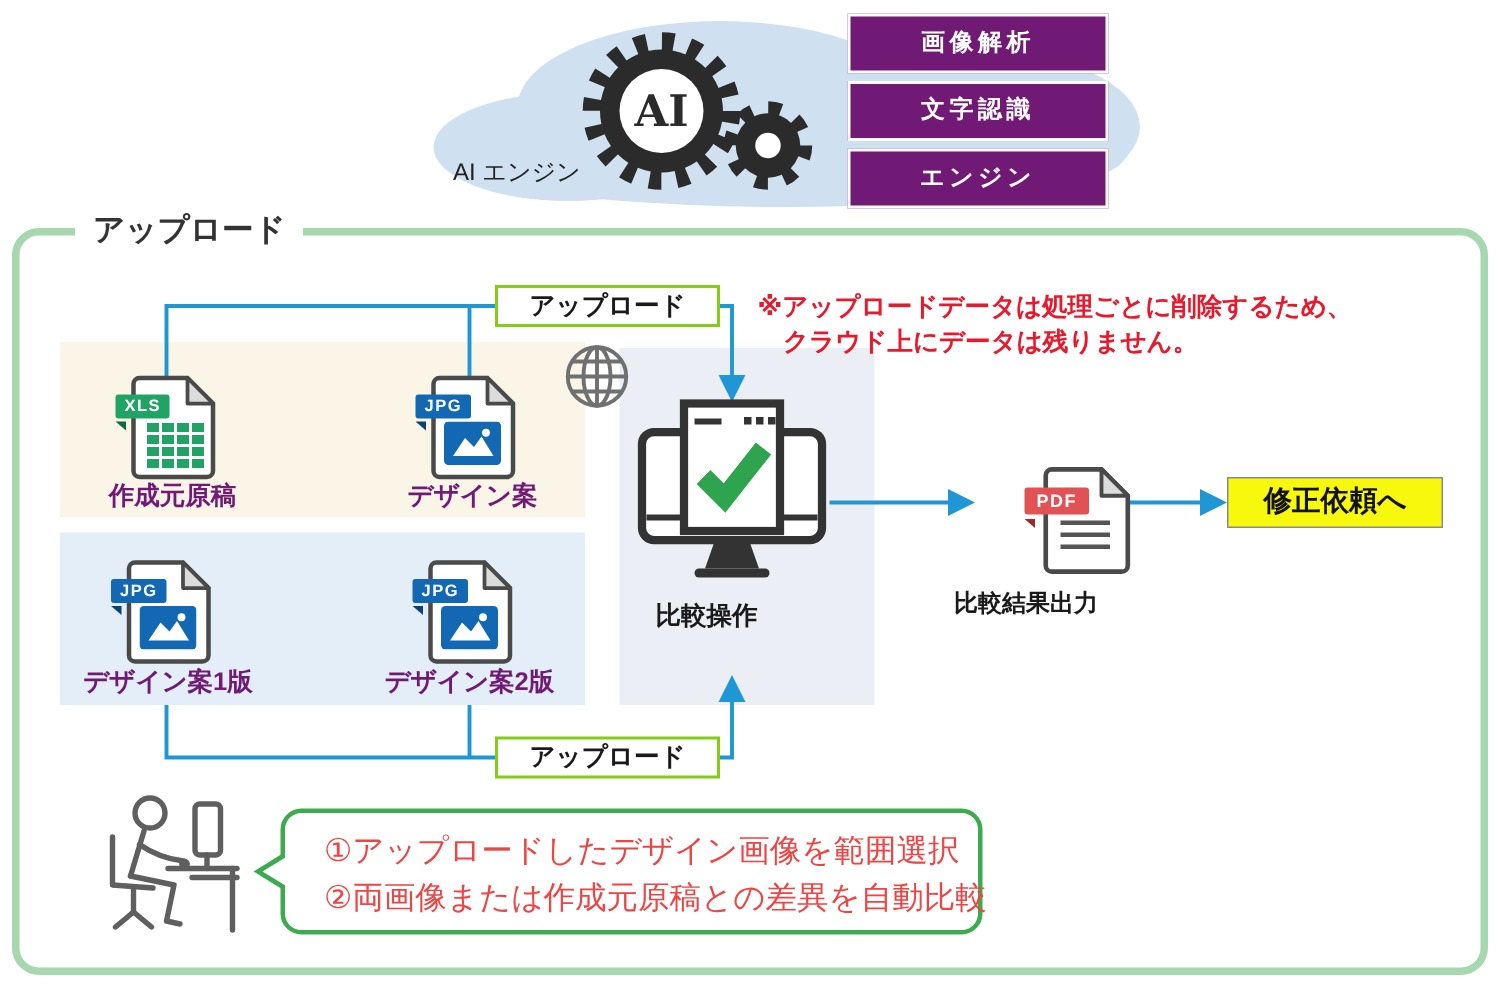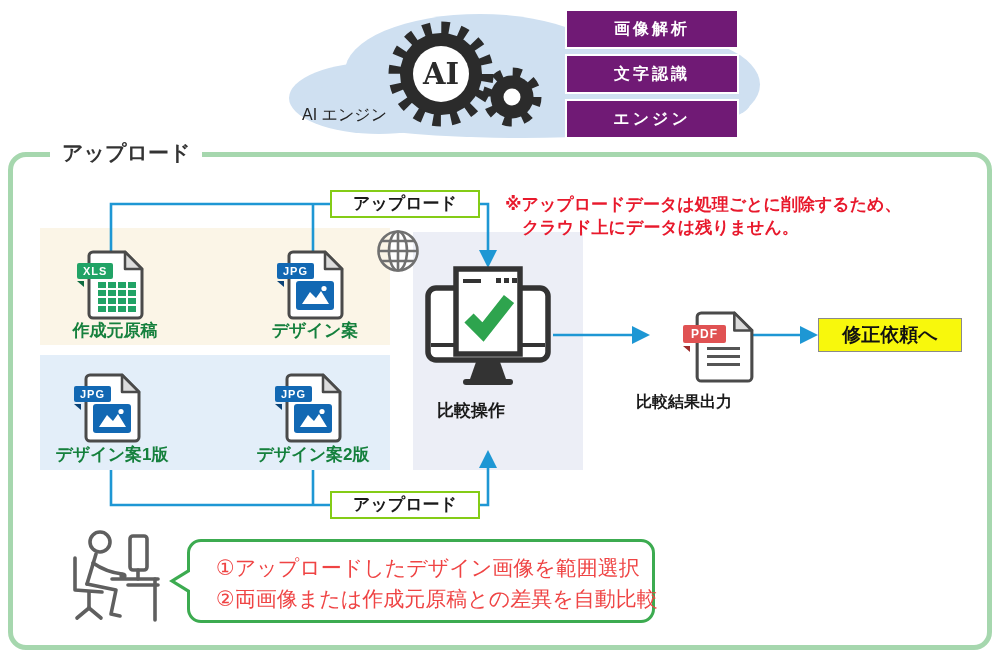--- a/index.html
+++ b/index.html
@@ -56,21 +56,21 @@
   .badge-jpg{background:#1268B3;}
   .flap-jpg{top:31px;border-top:6px solid #0A4276;}
   .badge-pdf{background:#E05253;left:-9px;top:15px;font-size:12px;padding:2px 8px;}
   .flap-pdf{left:-9px;top:36px;border-top:6px solid #9C2B2B;}
   .xls-grid{position:absolute;left:14px;top:32px;display:grid;grid-template-columns:repeat(4,8px);grid-auto-rows:6px;gap:2px;}
   .xls-grid i{display:block;background:#21A366;}
   .img-glyph{position:absolute;left:12px;top:31px;}
   .pdf-lines{position:absolute;left:15px;top:37px;}
   .pdf-lines i{display:block;width:33px;height:3px;background:#555;margin-bottom:5px;}
   .file-label{
-    position:absolute;text-align:center;font-size:17px;font-weight:600;color:#15803d;
+    position:absolute;text-align:center;font-size:17px;font-weight:600;color:#701a75;
     white-space:nowrap;z-index:3;
   }
   
   .compare-label{position:absolute;left:437px;top:399px;width:100px;text-align:left;
     font-size:17px;font-weight:600;white-space:nowrap;z-index:3;}
   .result-label{position:absolute;left:620px;top:392px;width:128px;text-align:center;
     font-size:16px;font-weight:600;white-space:nowrap;z-index:3;}
   .next-box{
     position:absolute;left:818px;top:318px;width:144px;height:34px;background:#F8F80C;
     border:1px solid #8a8a8a;box-sizing:border-box;text-align:center;line-height:32px;

